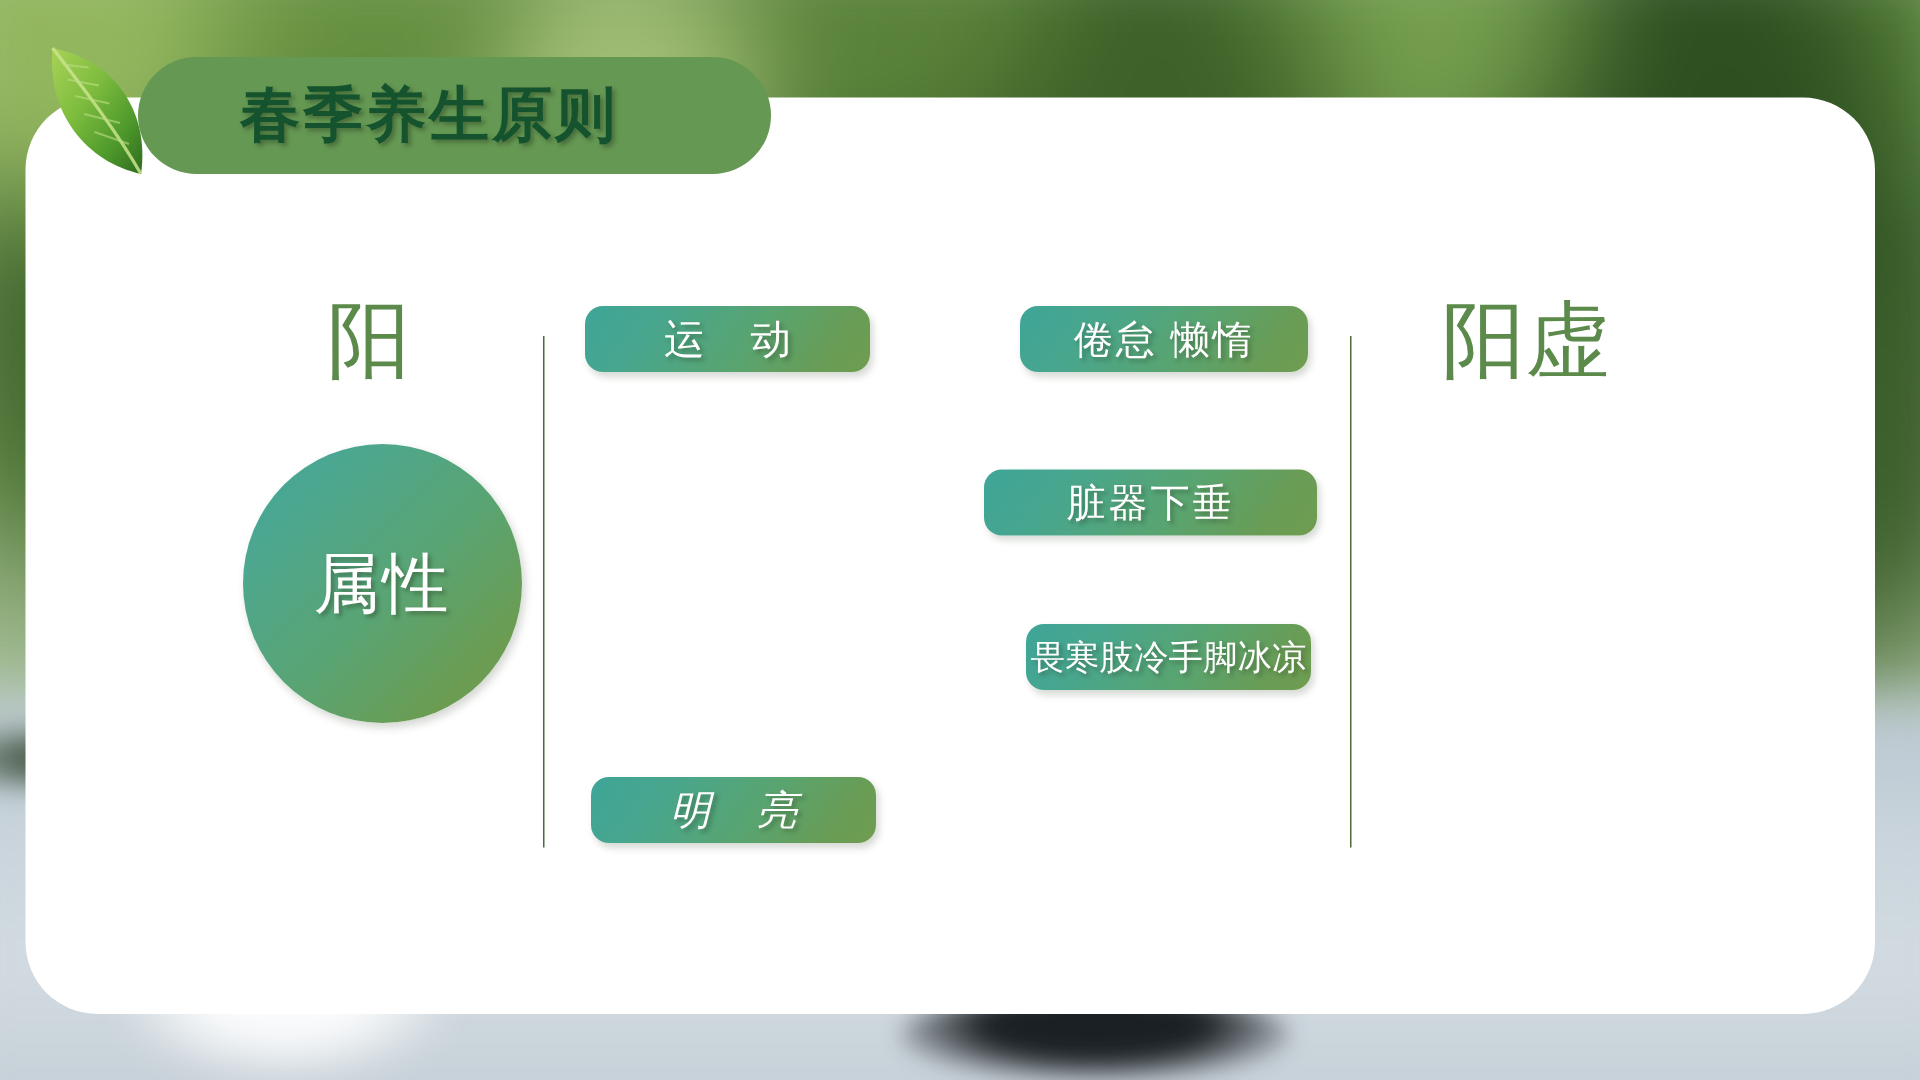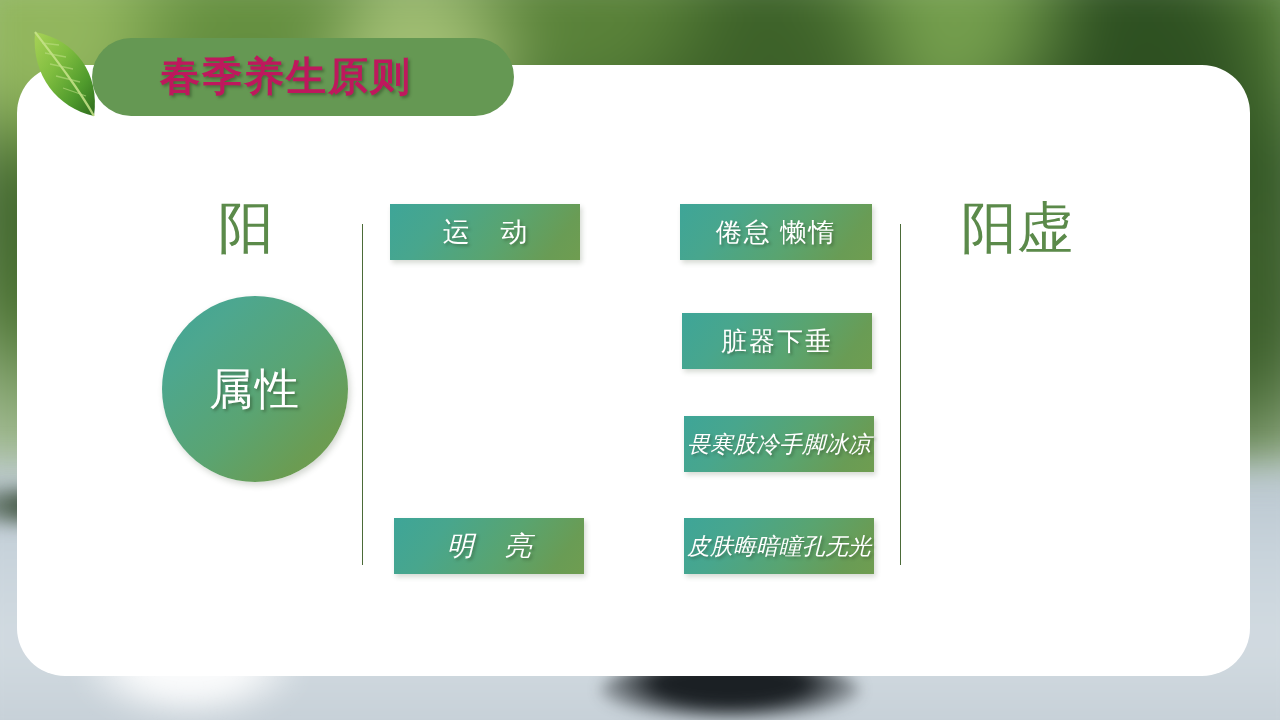--- a/index.html
+++ b/index.html
@@ -107,21 +107,21 @@
     background: #659853;
     border-radius: 39px;
   }
   .title-text {
     position: absolute;
     left: 160px;
     top: 46px;
     width: 340px;
     height: 62px;
     line-height: 62px;
-    color: #be185d;
+    color: #14532d;
     font-size: 40px;
     font-weight: bold;
     letter-spacing: 2px;
     text-shadow: 2px 2px 3px rgba(40,60,30,0.45);
     white-space: nowrap;
   }
   .leaf {
     position: absolute;
     left: 18px;
     top: 26px;
@@ -168,38 +168,38 @@
     align-items: center;
     justify-content: center;
     color: #ffffff;
     font-size: 44px;
     letter-spacing: 2px;
     text-shadow: 2px 2px 3px rgba(40,60,30,0.45);
   }
 
   .pill {
     position: absolute;
-    height: 56px;
-    border-radius: 0;
+    height: 44px;
+    border-radius: 12px;
     background: linear-gradient(125deg, #3ea598 0%, #48a68d 25%, #59a470 58%, #699c55 85%, #6f9d50 100%);
     box-shadow: 2px 3px 5px rgba(50,70,40,0.2);
   }
   .pill-text {
     position: absolute;
     inset: 0;
     display: flex;
     align-items: center;
     justify-content: center;
     color: #ffffff;
     text-shadow: 2px 2px 3px rgba(40,60,30,0.42);
     white-space: nowrap;
   }
   .t-lg { font-size: 27px; letter-spacing: 12px; text-indent: 12px; }
   .t-md { font-size: 26px; letter-spacing: 2px; }
-  .t-sm { font-size: 23px; letter-spacing: 0px; font-style: italic; }
+  .t-sm { font-size: 23px; letter-spacing: 0px; }
 </style>
 </head>
 <body>
 
 <div id="slide">
 
   <div class="bg-layer">
     <div class="bg-foliage"></div>
     <div class="bg-table"></div>
     <div class="bg-leftobj"></div>
@@ -236,26 +236,23 @@
   <div class="pill" style="left:390px; top:204px; width:190px;">
     <div class="pill-text t-lg">运 动</div>
   </div>
   <div class="pill" style="left:394px; top:518px; width:190px;font-style:italic;">
     <div class="pill-text t-lg">明 亮</div>
   </div>
 
   <div class="pill" style="left:680px; top:204px; width:192px;text-align:right;">
     <div class="pill-text t-md">倦怠 懒惰</div>
   </div>
-  <div class="pill" style="left:682px; top:313px; width:190px;">
+  <div class="pill" style="left:656px; top:313px; width:190px;padding-left:32px;">
     <div class="pill-text t-md">脏器下垂</div>
   </div>
   <div class="pill" style="left:684px; top:416px; width:190px;">
     <div class="pill-text t-sm">畏寒肢冷手脚冰凉</div>
   </div>
-  <div class="pill" style="left:684px; top:518px; width:190px;">
-    <div class="pill-text t-sm">皮肤晦暗瞳孔无光</div>
-  </div>
 
   <div class="divider divider-right"></div>
   <div class="side-label label-right">阳虚</div>
 
 </div>
 
 </body></html>

